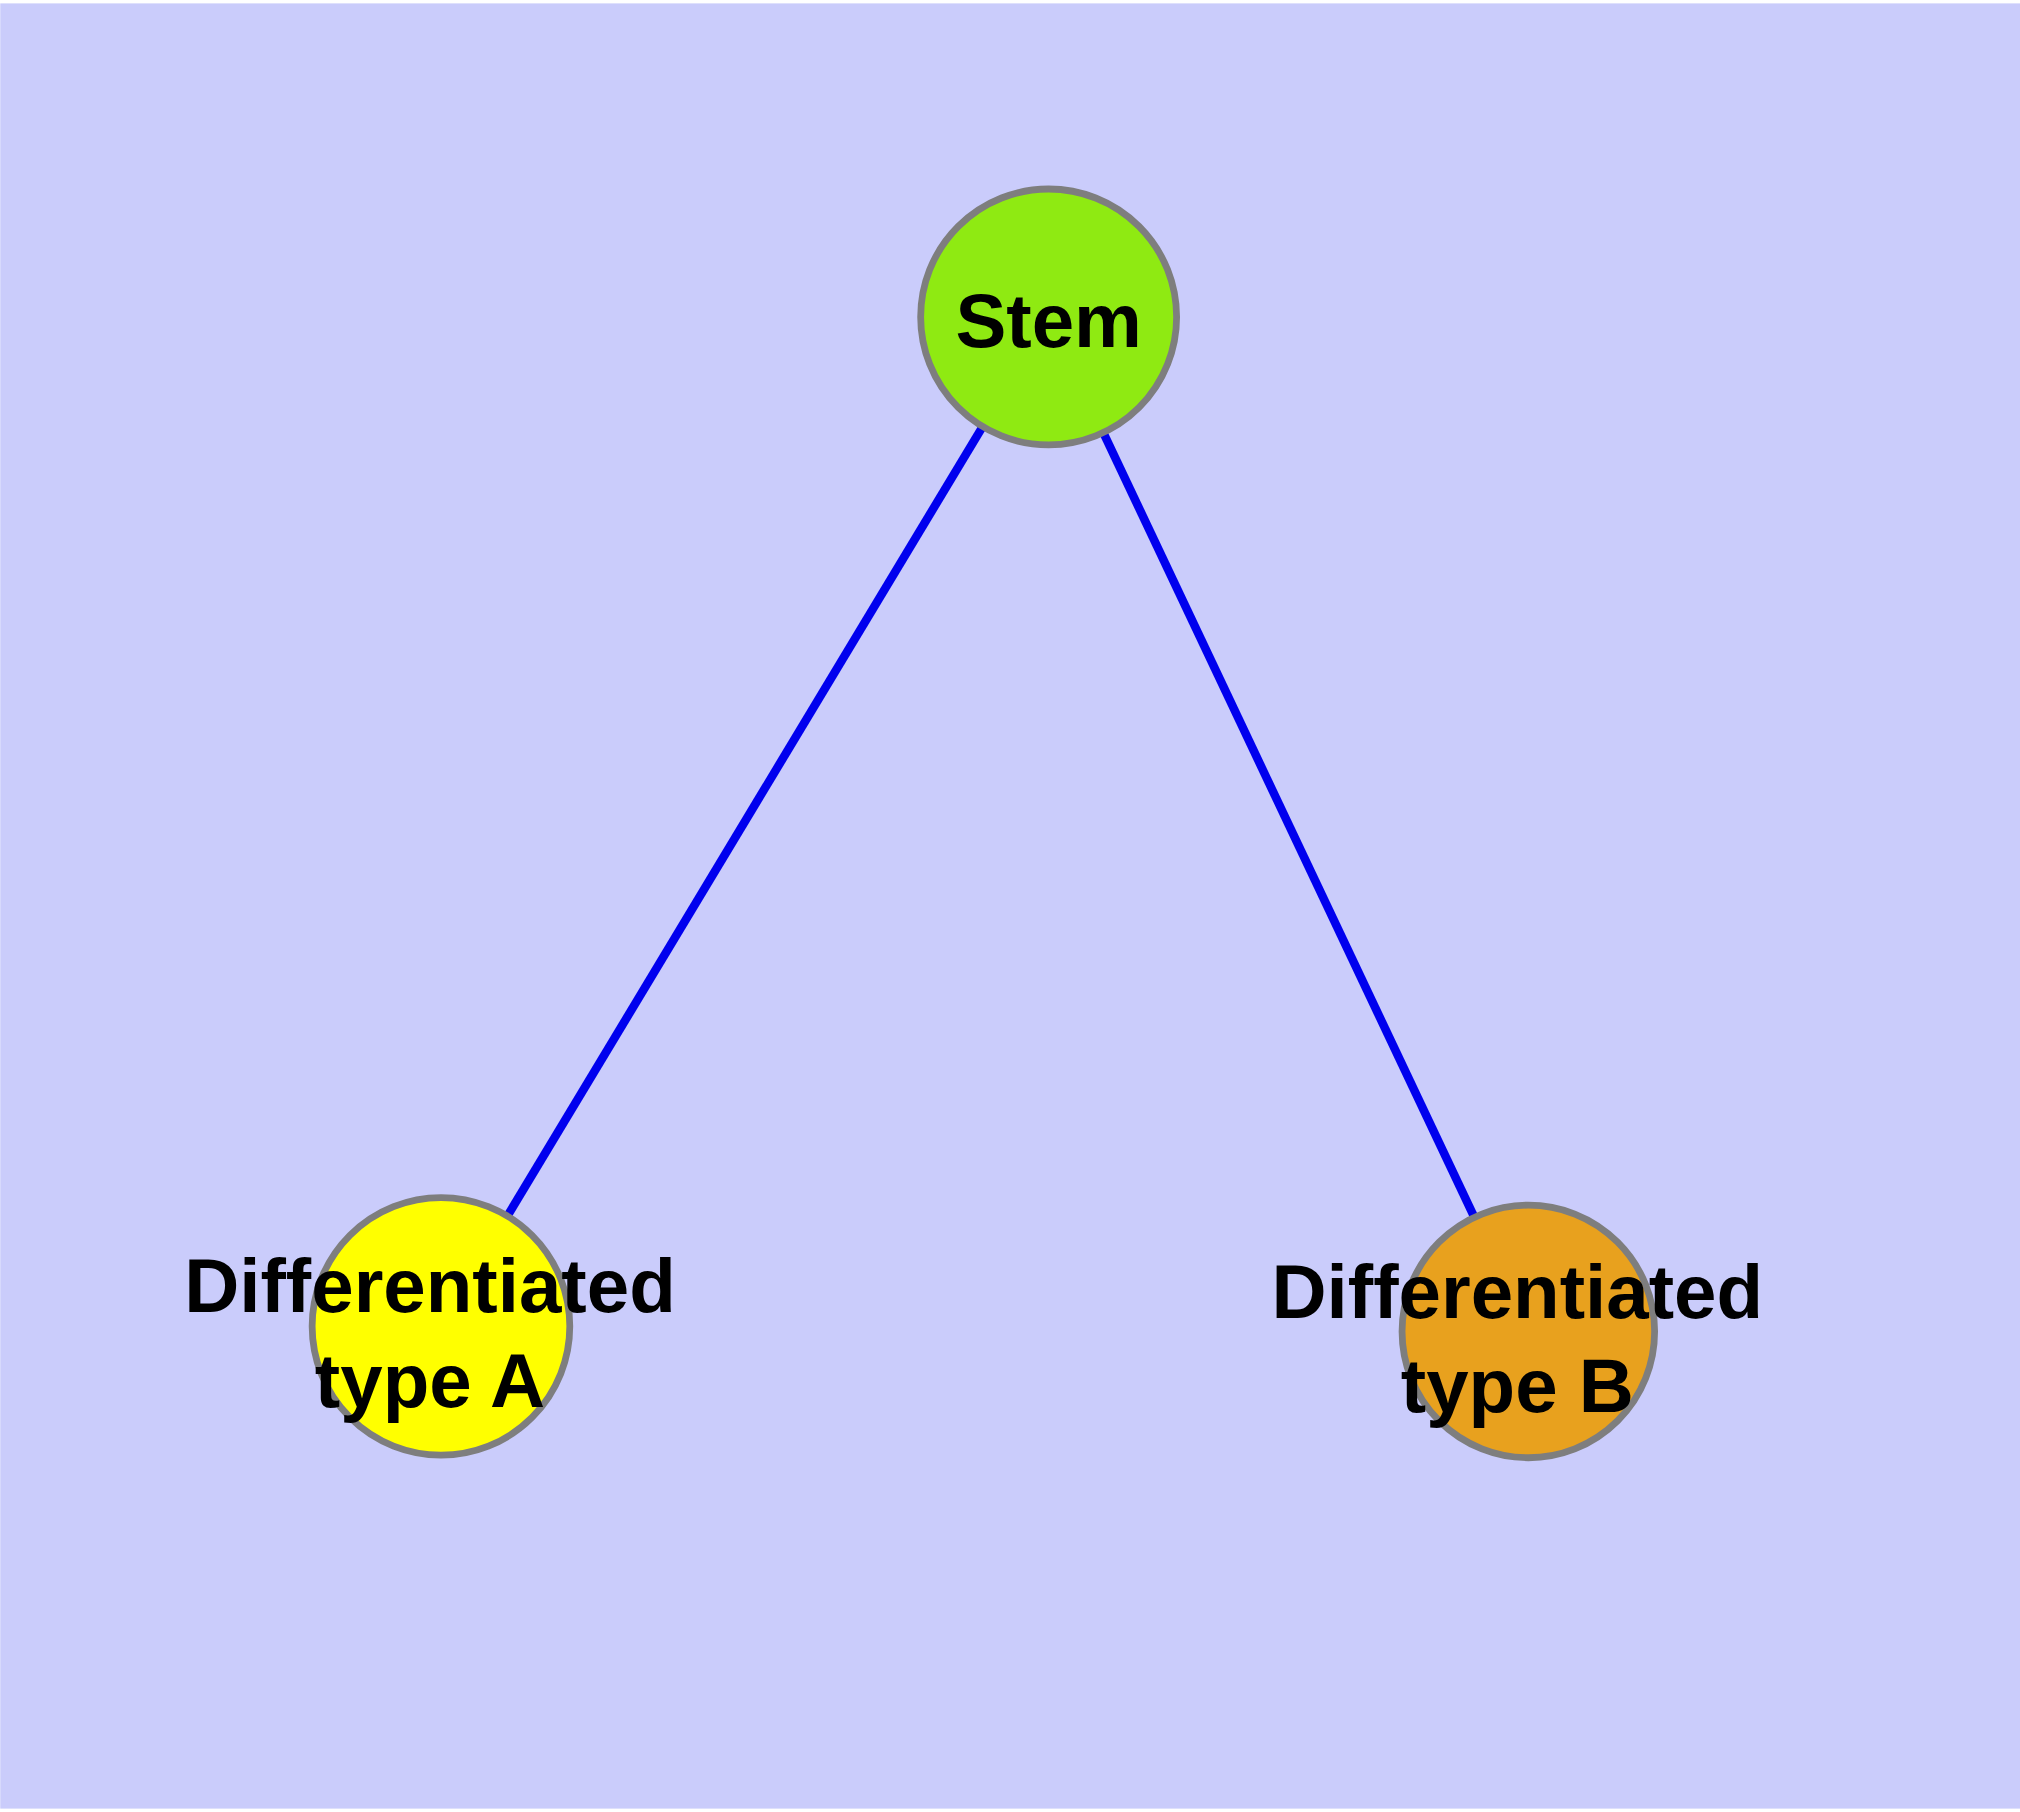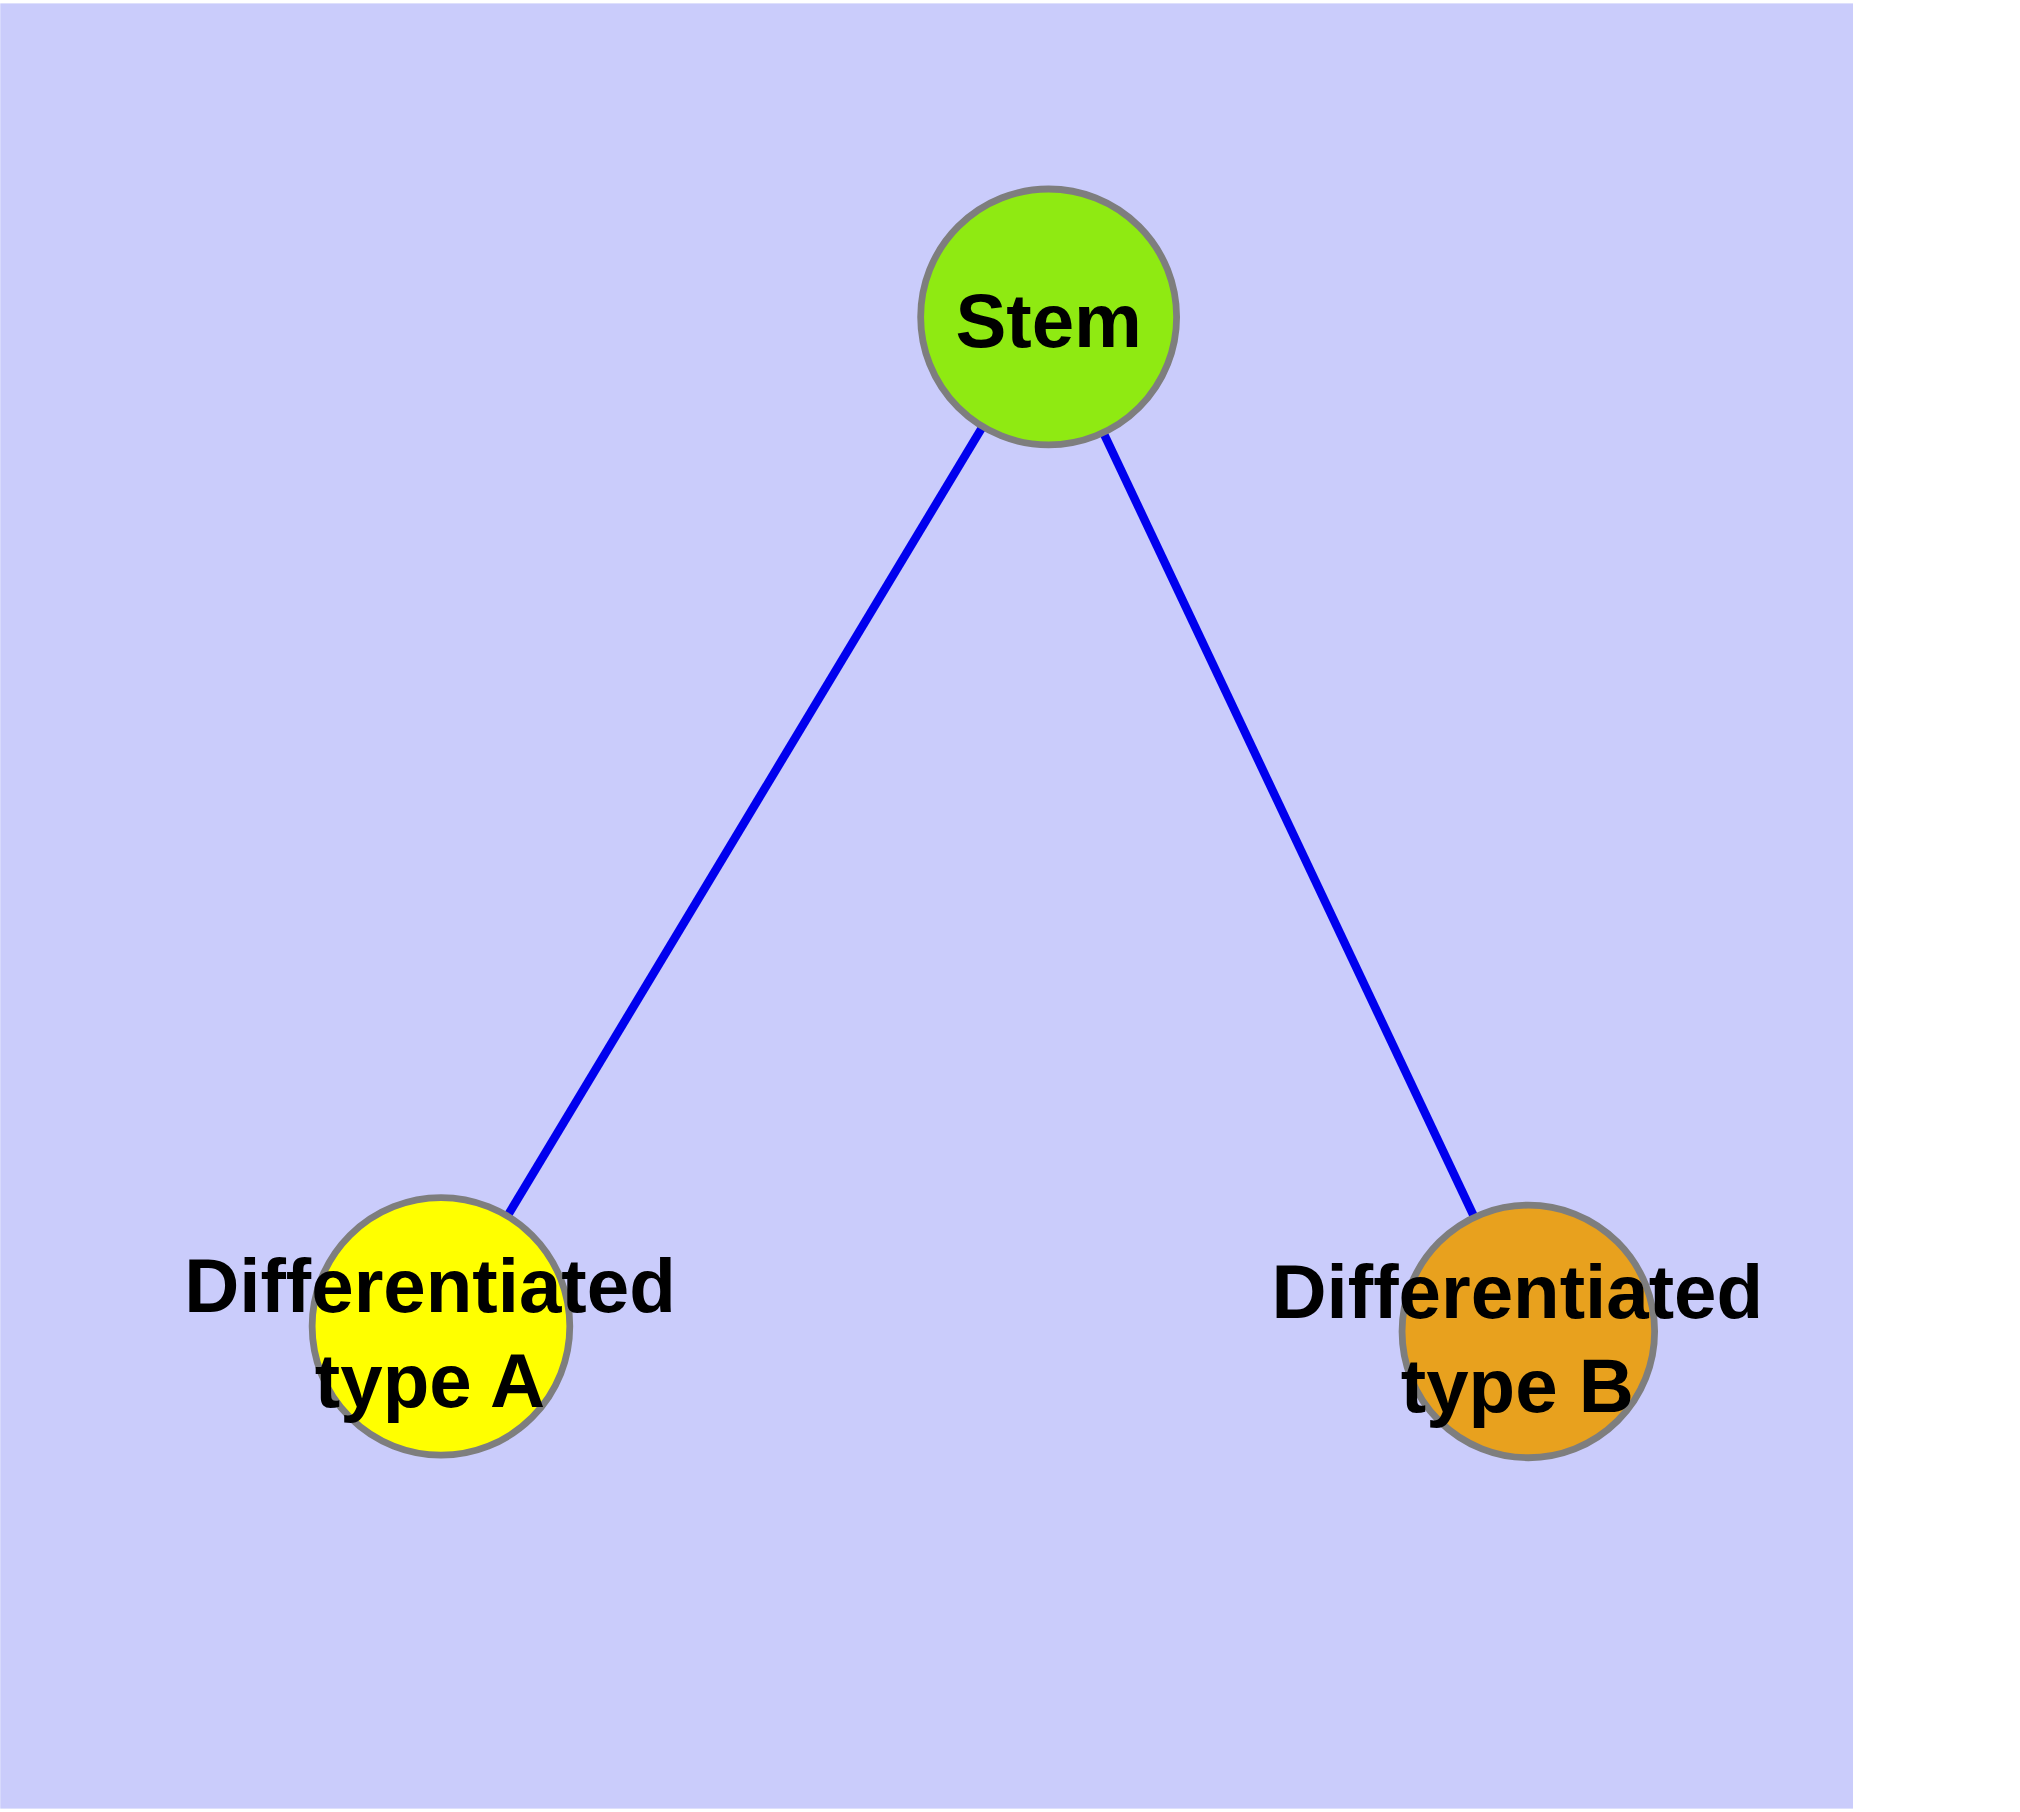--- a/index.html
+++ b/index.html
@@ -2,21 +2,21 @@
 <html style="font-size:13.6px"><head>
 <meta charset="utf-8">
 <style>
   html, body {
     margin: 0;
     padding: 0;
     background: #FFFFFF;
   }
   .stage {
     position: relative;
-    width: 1853px;
+    width: 2020px;
     height: 1812px;
     overflow: hidden;
   }
   svg.graph {
     display: block;
     width: 2021px;
     height: 1812px;
   }
   .edge {
     stroke-width: 10px;

